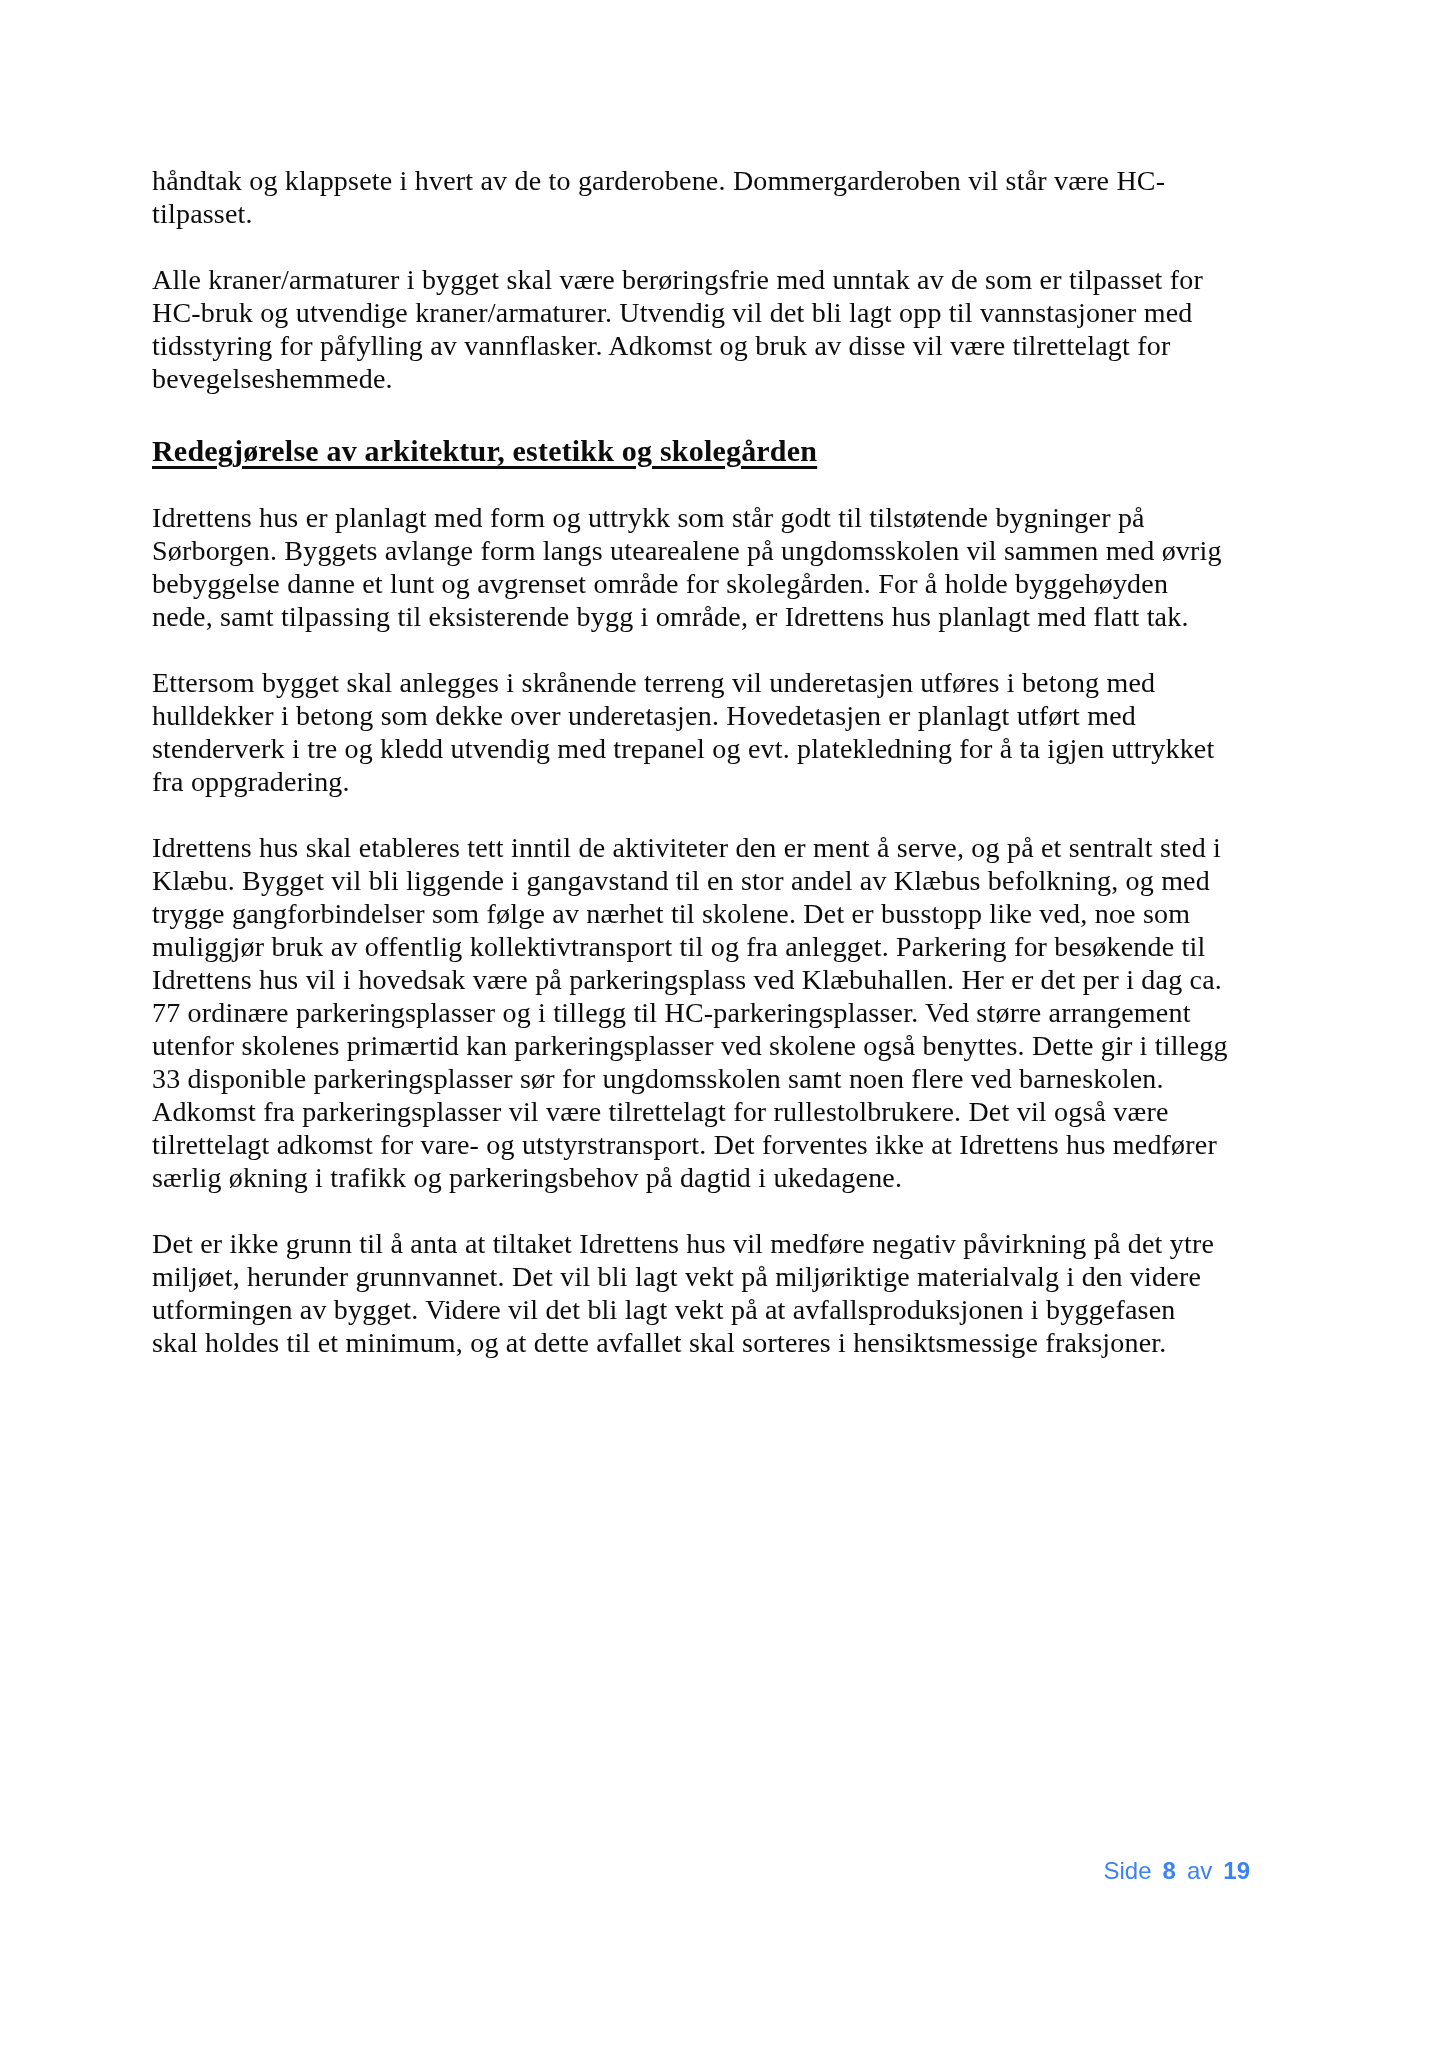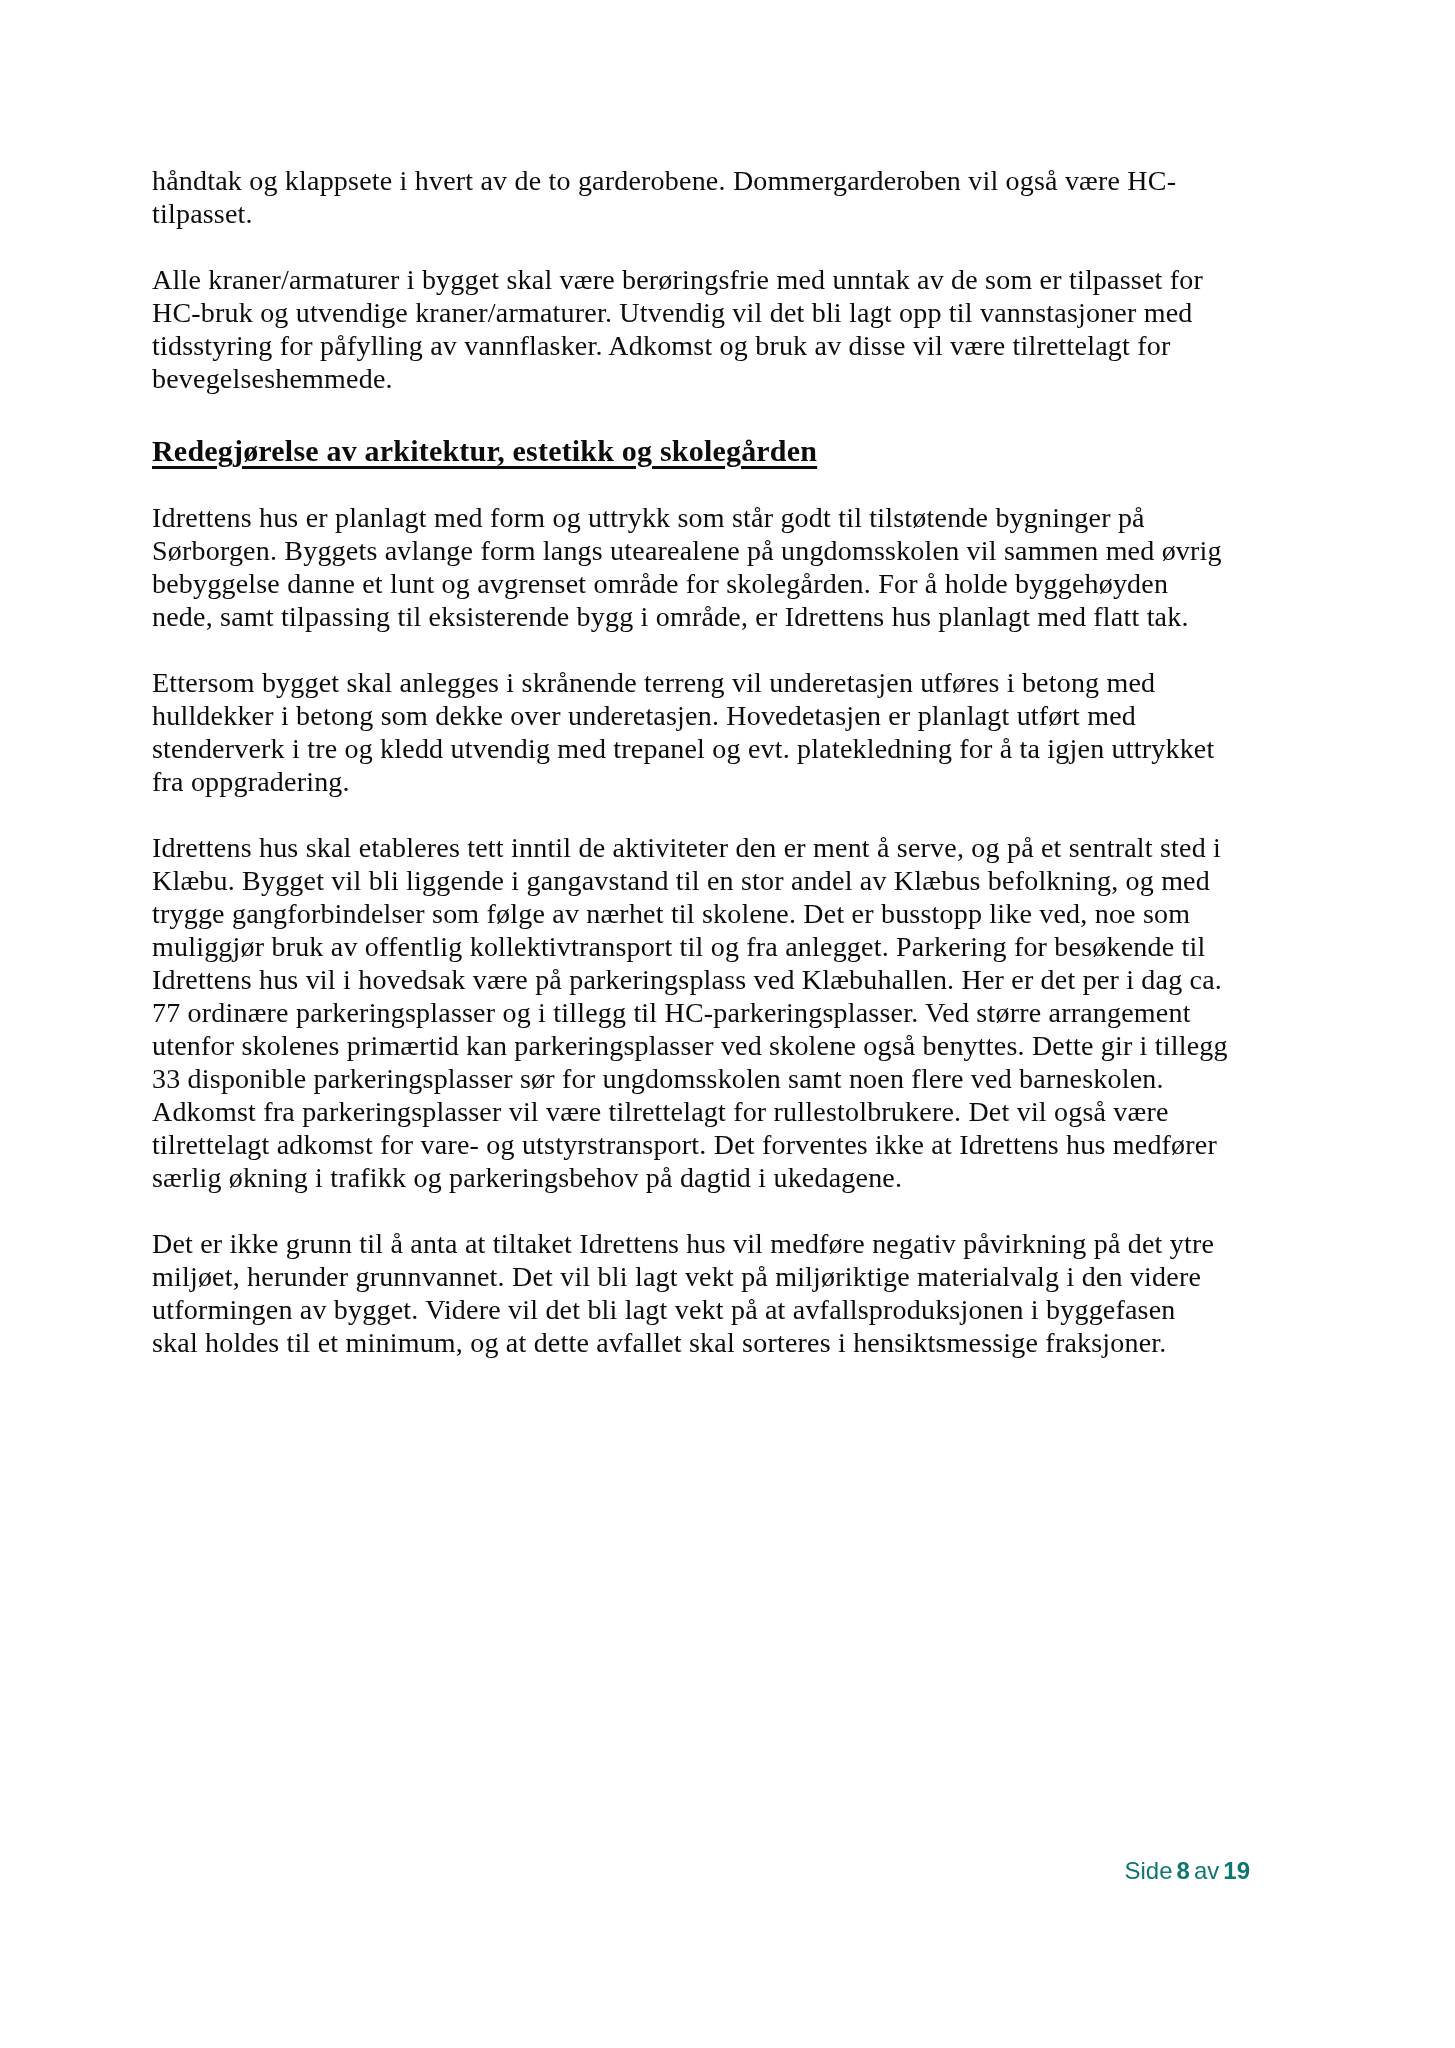--- a/index.html
+++ b/index.html
@@ -43,36 +43,36 @@
     margin: 36px 0 30px 0;
     letter-spacing: 0.2px;
   }
   .page-footer {
     position: absolute;
     top: 1856px;
     right: 205px;
     font-family: "Liberation Sans", "DejaVu Sans", sans-serif;
     font-size: 24px;
     line-height: 30px;
-    color: #0f766e;
+    color: #3b82f6;
     display: inline-flex;
-    gap: 4px;
+    gap: 11px;
     white-space: nowrap;
   }
   .page-footer .bold {
     font-weight: bold;
   }
 </style>
 </head>
 <body>
 
 <div class="page">
 
   <main class="content">
-    <p class="body-par">håndtak og klappsete i hvert av de to garderobene. Dommergarderoben vil også være HC-
+    <p class="body-par">håndtak og klappsete i hvert av de to garderobene. Dommergarderoben vil står være HC-
 tilpasset.</p>
     <p class="body-par">Alle kraner/armaturer i bygget skal være berøringsfrie med unntak av de som er tilpasset for
 HC-bruk og utvendige kraner/armaturer. Utvendig vil det bli lagt opp til vannstasjoner med
 tidsstyring for påfylling av vannflasker. Adkomst og bruk av disse vil være tilrettelagt for
 bevegelseshemmede.</p>
 
     <h1 class="section-heading">Redegjørelse av arkitektur, estetikk og skolegården</h1>
 
     <p class="body-par">Idrettens hus er planlagt med form og uttrykk som står godt til tilstøtende bygninger på
 Sørborgen. Byggets avlange form langs utearealene på ungdomsskolen vil sammen med øvrig

